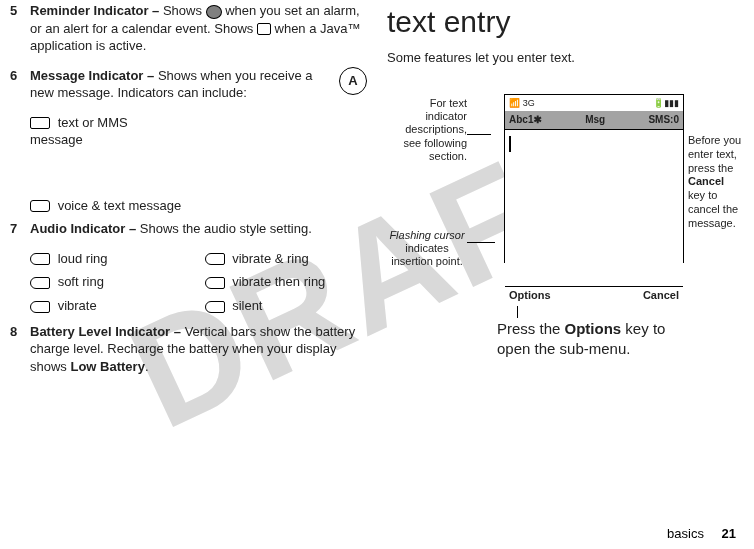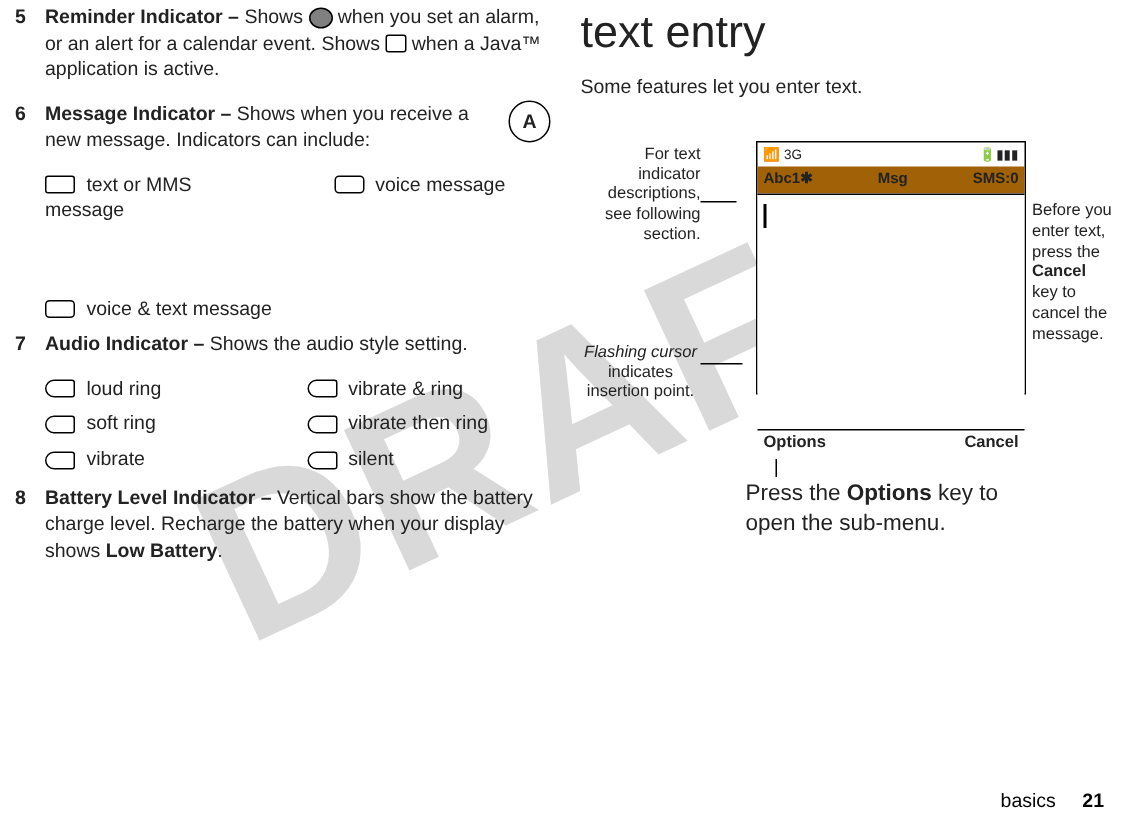--- a/index.html
+++ b/index.html
@@ -57,21 +57,21 @@
   .phone-card {
     position: absolute;
     right: 0;
     top: 20px;
     width: 180px;
     height: 169px;
     border: 1.5px solid #000;
     background: #fff;
   }
   .phone-status { height: 16px; display:flex; align-items:center; justify-content:space-between; padding:0 4px; font-size:9px; font-family: Arial,sans-serif;}
-  .phone-title { height: 18px; background: #a16207; display:flex; align-items:center; justify-content:space-between; padding:0 4px; font-size:10px; font-family: Arial; font-weight:bold;}
+  .phone-title { height: 18px; background: #a3a3a3; display:flex; align-items:center; justify-content:space-between; padding:0 4px; font-size:10px; font-family: Arial; font-weight:bold;}
   .phone-title .mid { flex:1; text-align:center; font-weight:bold;}
   .phone-body {
     position: relative;
     height: 158px;
     border-top: 1px solid #000;
     border-bottom: 1px solid #000;
     background:#fff;
   }
   .cursor-line {
     position:absolute; left:4px; top:6px; width:1.5px; height:16px; background:#000;
@@ -122,21 +122,20 @@
 
     <div class="item">
       <div class="num">6</div>
       <div class="body" style="position:relative;">
         <span class="msg-icon-float">A</span>
         <span class="label">Message Indicator – </span><span>Shows when you receive a new message. Indicators can include:</span>
       </div>
     </div>
     <div class="sub-grid">
       <div><span class="glyph env"></span> <span>text or MMS message</span></div>
-      <div><span class="glyph tape"></span> <span>voice message</span></div>
       <div style="grid-column:1 / span 2;"><span class="glyph tape"></span> <span>voice &amp; text message</span></div>
     </div>
 
     <div class="item">
       <div class="num">7</div>
       <div class="body">
         <span class="label">Audio Indicator – </span><span>Shows the audio style setting.</span>
       </div>
     </div>
     <div class="sub-grid2">

